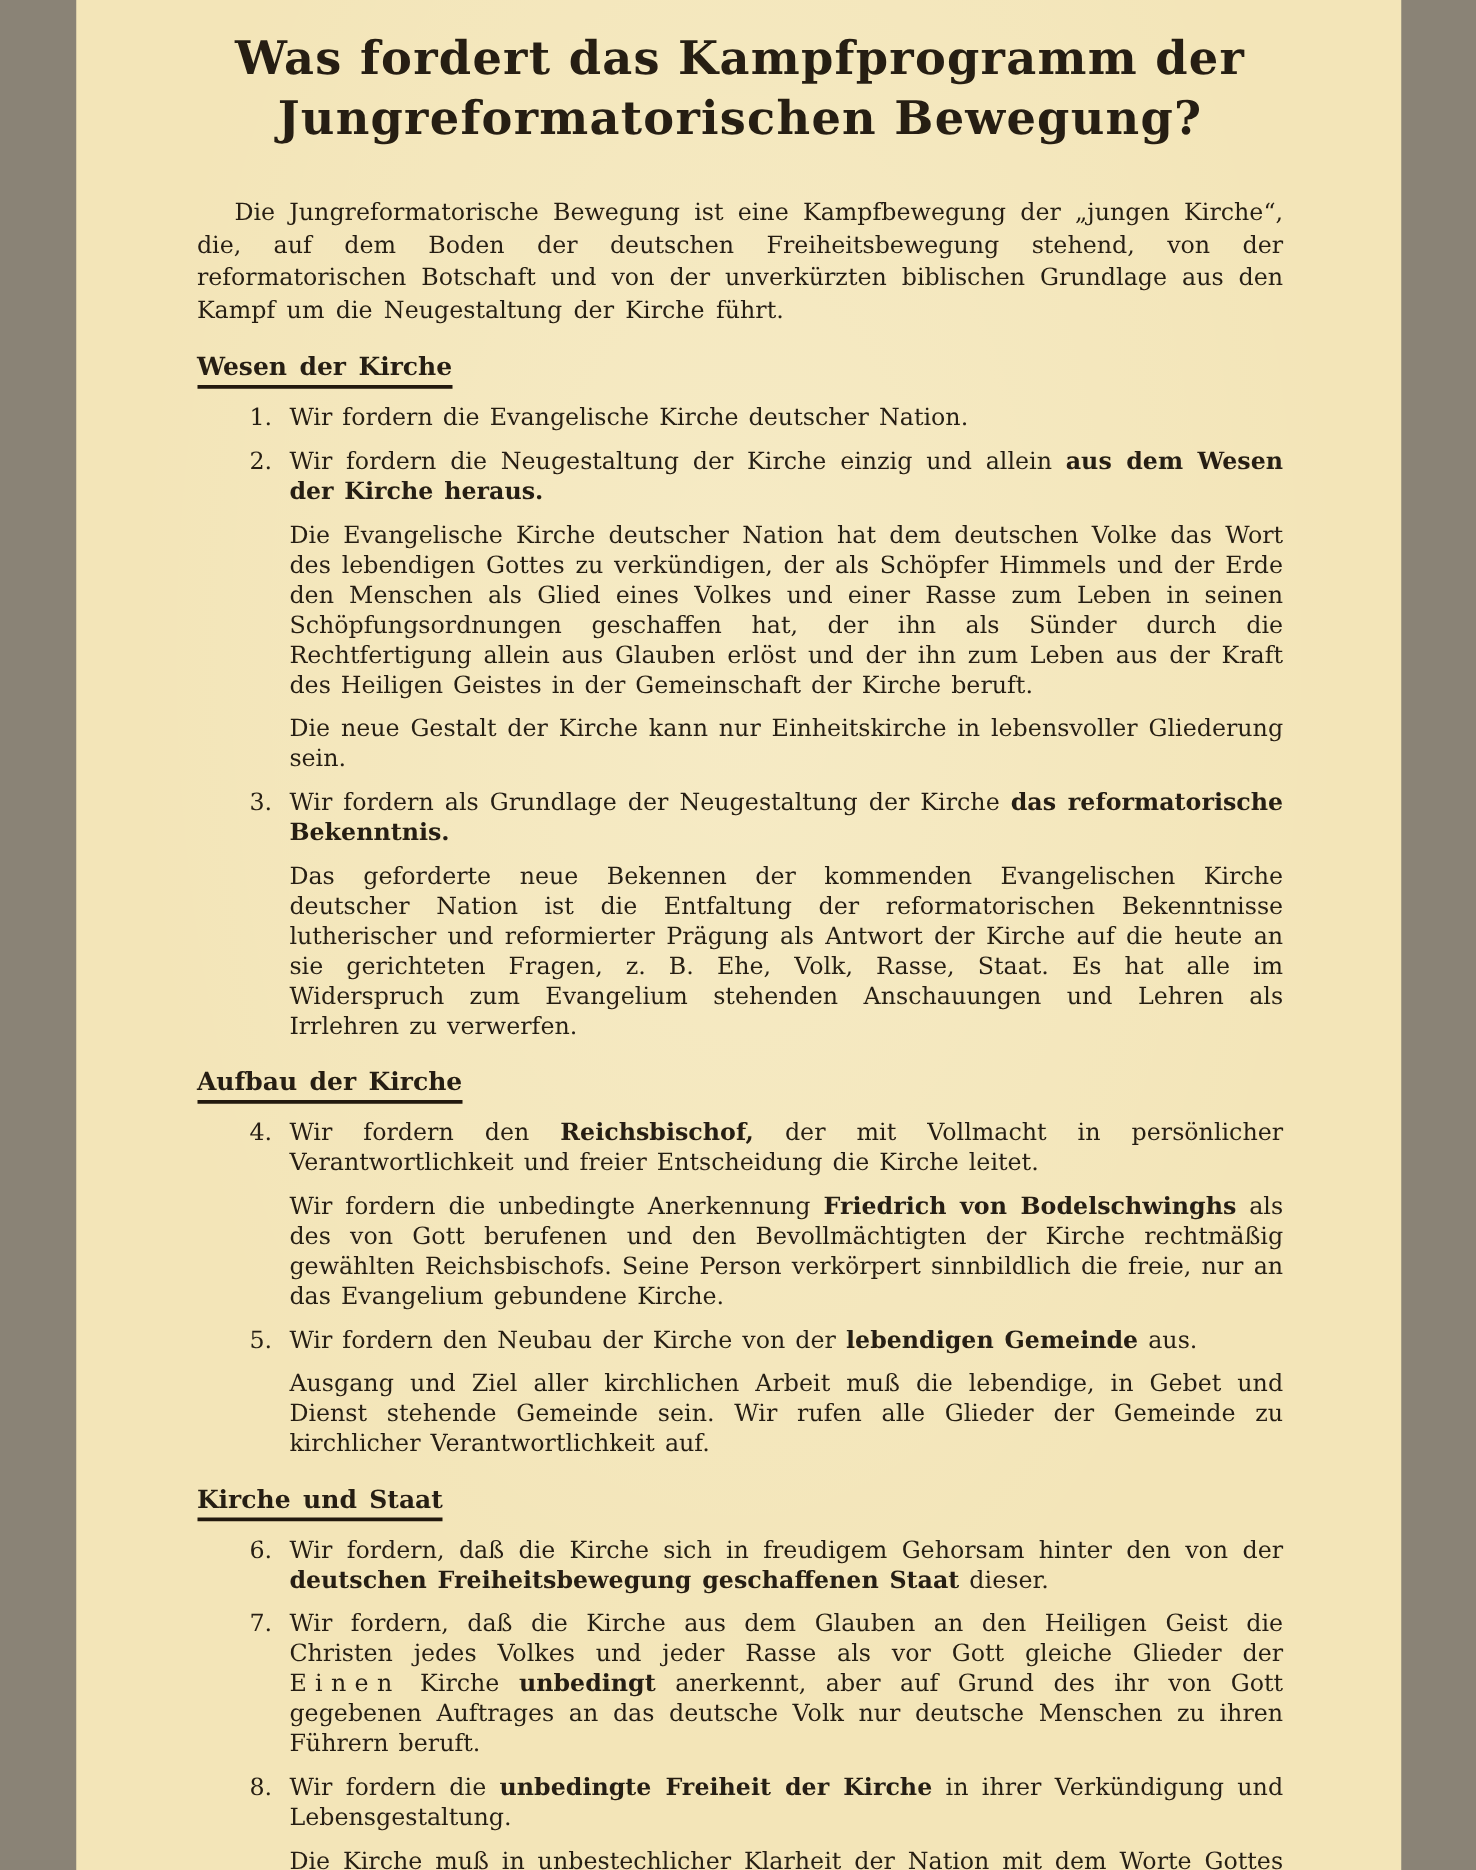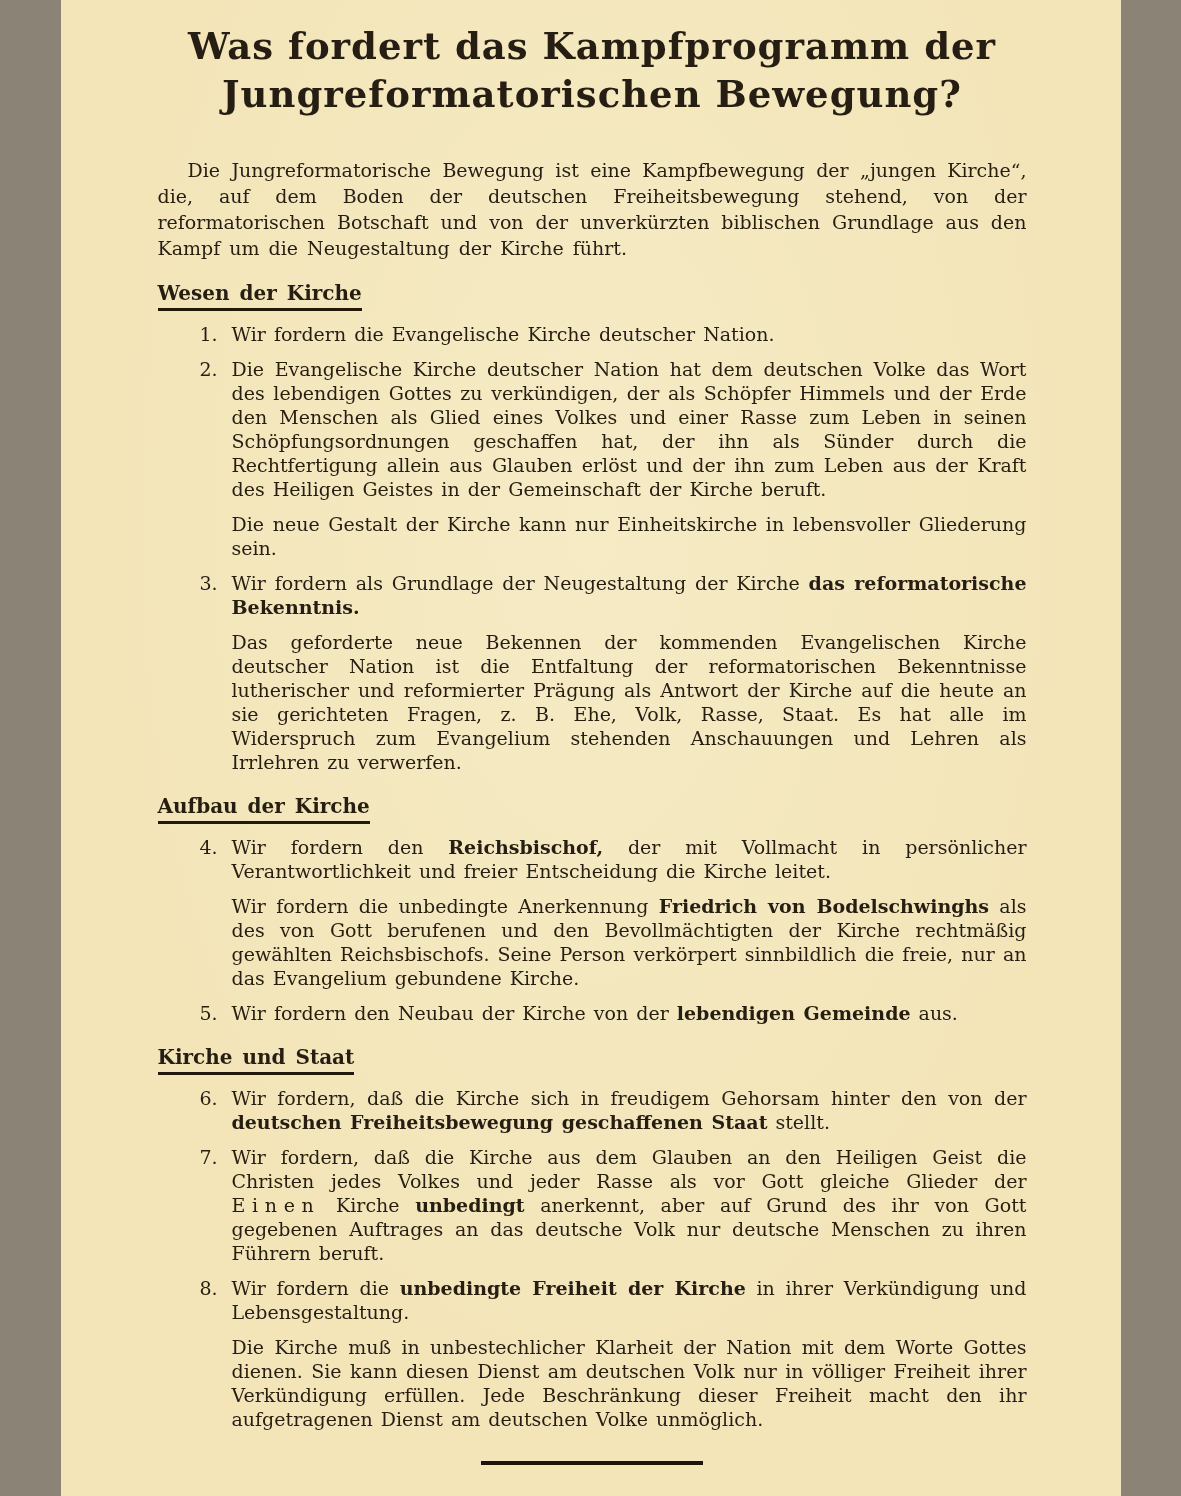--- a/index.html
+++ b/index.html
@@ -76,38 +76,40 @@
   </h1>
 
   <p class="intro indent">Die Jungreformatorische Bewegung ist eine Kampfbewegung der „jungen Kirche“, die, auf dem Boden der deutschen Freiheitsbewegung stehend, von der reformatorischen Botschaft und von der unverkürzten biblischen Grundlage aus den Kampf um die Neugestaltung der Kirche führt.</p>
 
   <div id="sections">
       <section><h2 class="sec-heading">Wesen der Kirche</h2><div class="item">
           <span class="num">1.</span>
           <p class="stmt"><span>Wir fordern die Evangelische Kirche deutscher Nation.</span></p>
         </div><div class="item">
           <span class="num">2.</span>
+          <p class="stmt"><span>Wir fordern die Neugestaltung der Kirche einzig und allein </span><span class="b">aus dem Wesen der Kirche heraus.</span></p>
           <p class="body"><span>Die Evangelische Kirche deutscher Nation hat dem deutschen Volke das Wort des lebendigen Gottes zu verkündigen, der als Schöpfer Himmels und der Erde den Menschen als Glied eines Volkes und einer Rasse zum Leben in seinen Schöpfungsordnungen geschaffen hat, der ihn als Sünder durch die Rechtfertigung allein aus Glauben erlöst und der ihn zum Leben aus der Kraft des Heiligen Geistes in der Gemeinschaft der Kirche beruft.</span></p>
           <p class="body"><span>Die neue Gestalt der Kirche kann nur Einheitskirche in lebensvoller Gliederung sein.</span></p>
         </div><div class="item">
           <span class="num">3.</span>
           <p class="stmt"><span>Wir fordern als Grundlage der Neugestaltung der Kirche </span><span class="b">das reformatorische Bekenntnis.</span></p>
           <p class="body"><span>Das geforderte neue Bekennen der kommenden Evangelischen Kirche deutscher Nation ist die Entfaltung der reformatorischen Bekenntnisse lutherischer und reformierter Prägung als Antwort der Kirche auf die heute an sie gerichteten Fragen, z. B. Ehe, Volk, Rasse, Staat. Es hat alle im Widerspruch zum Evangelium stehenden Anschauungen und Lehren als Irrlehren zu verwerfen.</span></p>
         </div></section>
       <section><h2 class="sec-heading">Aufbau der Kirche</h2><div class="item">
           <span class="num">4.</span>
           <p class="stmt"><span>Wir fordern den </span><span class="b">Reichsbischof,</span><span> der mit Vollmacht in persönlicher Verantwortlichkeit und freier Entscheidung die Kirche leitet.</span></p>
           <p class="body"><span>Wir fordern die unbedingte Anerkennung </span><span class="b">Friedrich von Bodelschwinghs</span><span> als des von Gott berufenen und den Bevollmächtigten der Kirche rechtmäßig gewählten Reichsbischofs. Seine Person verkörpert sinnbildlich die freie, nur an das Evangelium gebundene Kirche.</span></p>
         </div><div class="item">
           <span class="num">5.</span>
           <p class="stmt"><span>Wir fordern den Neubau der Kirche von der </span><span class="b">lebendigen Gemeinde</span><span> aus.</span></p>
+          <p class="body"><span>Ausgang und Ziel aller kirchlichen Arbeit muß die lebendige, in Gebet und Dienst stehende Gemeinde sein. Wir rufen alle Glieder der Gemeinde zu kirchlicher Verantwortlichkeit auf.</span></p>
         </div></section>
       <section><h2 class="sec-heading">Kirche und Staat</h2><div class="item">
           <span class="num">6.</span>
-          <p class="stmt"><span>Wir fordern, daß die Kirche sich in freudigem Gehorsam hinter den von der </span><span class="b">deutschen Freiheitsbewegung geschaffenen Staat</span><span> stellt.</span></p>
+          <p class="stmt"><span>Wir fordern, daß die Kirche sich in freudigem Gehorsam hinter den von der </span><span class="b">deutschen Freiheitsbewegung geschaffenen Staat</span><span> dieser.</span></p>
         </div><div class="item">
           <span class="num">7.</span>
           <p class="stmt"><span>Wir fordern, daß die Kirche aus dem Glauben an den Heiligen Geist die Christen jedes Volkes und jeder Rasse als vor Gott gleiche Glieder der </span><span class="ls">Einen</span><span> Kirche </span><span class="b">unbedingt</span><span> anerkennt, aber auf Grund des ihr von Gott gegebenen Auftrages an das deutsche Volk nur deutsche Menschen zu ihren Führern beruft.</span></p>
         </div><div class="item">
           <span class="num">8.</span>
           <p class="stmt"><span>Wir fordern die </span><span class="b">unbedingte Freiheit der Kirche</span><span> in ihrer Verkündigung und Lebensgestaltung.</span></p>
           <p class="body"><span>Die Kirche muß in unbestechlicher Klarheit der Nation mit dem Worte Gottes dienen. Sie kann diesen Dienst am deutschen Volk nur in völliger Freiheit ihrer Verkündigung erfüllen. Jede Beschränkung dieser Freiheit macht den ihr aufgetragenen Dienst am deutschen Volke unmöglich.</span></p>
         </div></section>
     </div>
 

